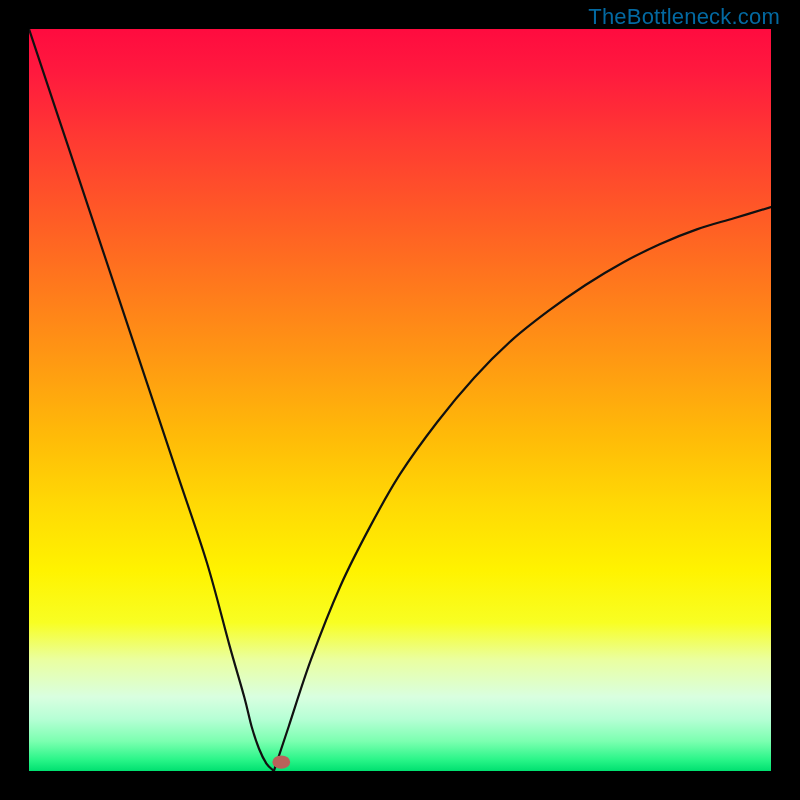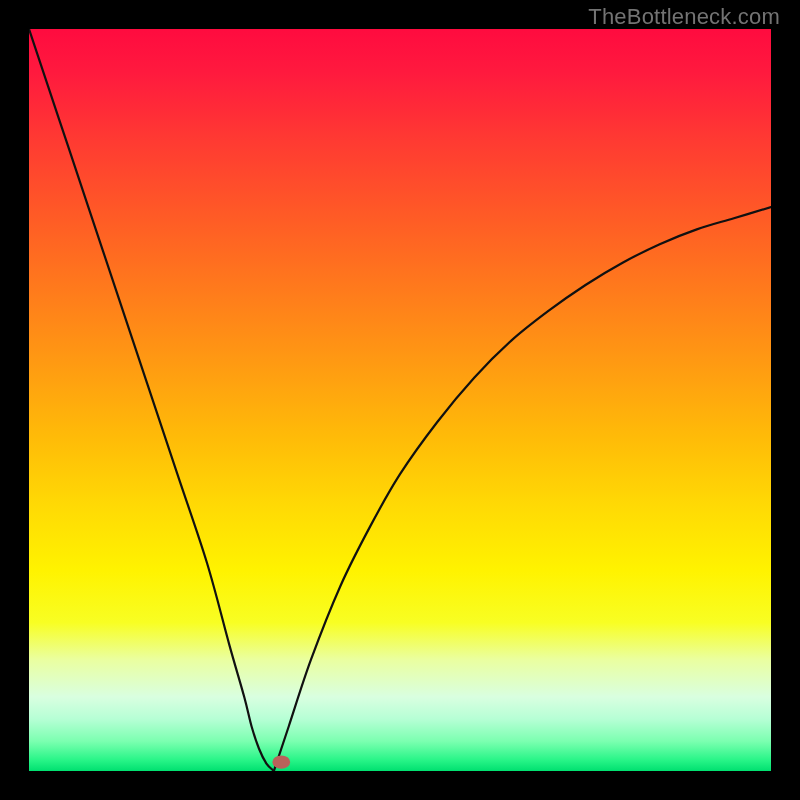--- a/index.html
+++ b/index.html
@@ -14,21 +14,21 @@
   .frame {
     position: relative;
     width: 800px;
     height: 800px;
     background: #000000;
   }
   .watermark {
     position: absolute;
     top: 4px;
     right: 20px;
-    color: #737373;
+    color: #0369a1;
     font-size: 22px;
     letter-spacing: 0.2px;
     font-weight: 400;
     user-select: none;
   }
   .plot {
     position: absolute;
     left: 29px;
     top: 29px;
     width: 742px;

